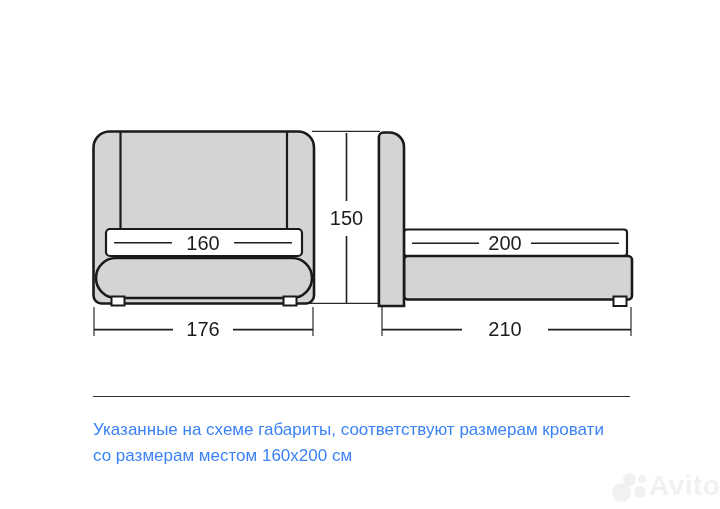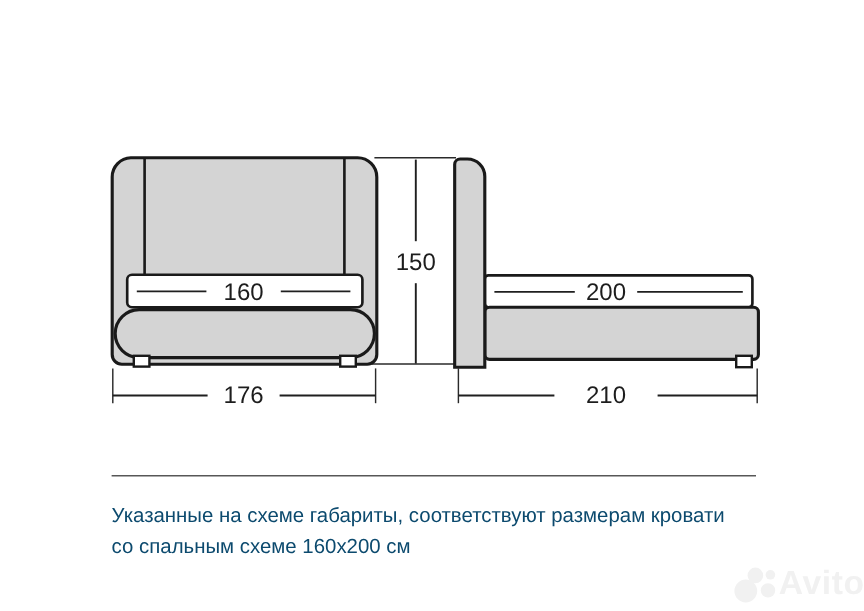--- a/index.html
+++ b/index.html
@@ -8,21 +8,21 @@
     background:#ffffff;
     font-family:"Liberation Sans", sans-serif;
   }
   svg text{
     font-family:"Liberation Sans", sans-serif;
     fill:#1d1d1d;
     font-size:20px;
   }
   .caption-wrap{
     position:absolute;left:93px;top:417px;width:560px;
-    font-size:17px;line-height:25.5px;color:#0c4a6e;
+    font-size:17px;line-height:25.5px;color:#3b82f6;
   }
   .divider{
     position:absolute;left:93px;top:396px;width:537px;height:0;
     border-top:1.8px solid #2f2f2f;
   }
   .watermark{
     position:absolute;left:610px;top:469px;height:34px;
     display:flex;align-items:center;color:#f1f1f1;
   }
   .wm-circles{position:relative;width:38px;height:32px;}
@@ -106,21 +106,21 @@
     <text x="505" y="336" text-anchor="middle">210</text>
   </g>
 </svg>
 
 
 <div class="divider"></div>
 
 
 <div class="caption-wrap">
   <div>Указанные на схеме габариты, соответствуют размерам кровати</div>
-  <div>со спальным схеме 160х200 см</div>
+  <div>со размерам местом 160х200 см</div>
 </div>
 
 
 <div class="watermark">
   <div class="wm-circles">
     <div class="wm-c wm-c1"></div>
     <div class="wm-c wm-c2"></div>
     <div class="wm-c wm-c3"></div>
     <div class="wm-c wm-c4"></div>
   </div>

